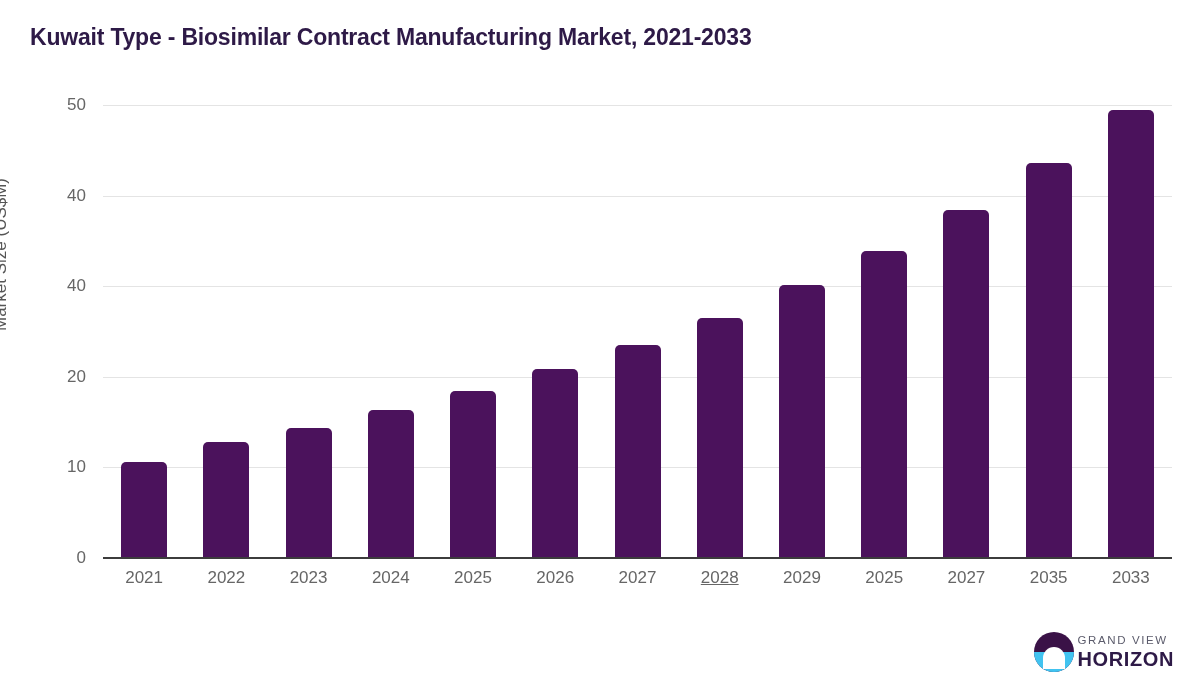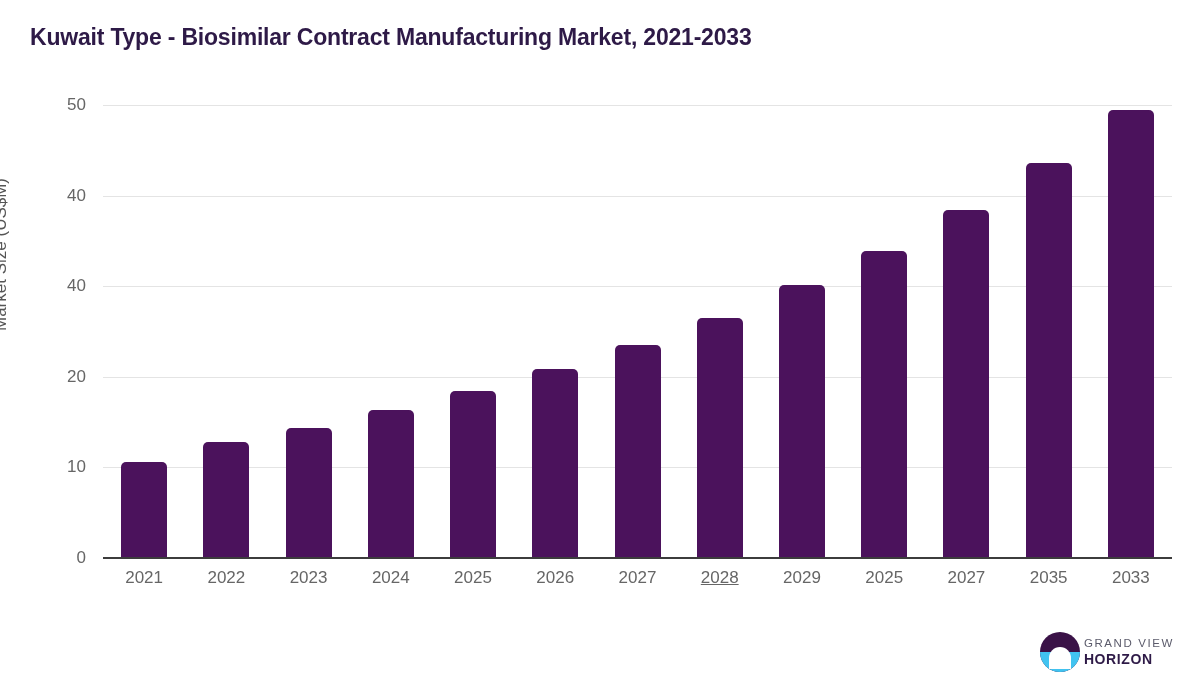--- a/index.html
+++ b/index.html
@@ -179,21 +179,21 @@
   .logo-mark .line2 { top: 77%; width: 11px; }
 
   .logo-text { line-height: 1; }
   .logo-text .lt-top {
     font-size: 11.5px;
     letter-spacing: 1.6px;
     color: #5b5b6b;
     font-weight: normal;
   }
   .logo-text .lt-bottom {
-    font-size: 14px;
+    font-size: 20px;
     letter-spacing: 0.6px;
     color: #2e1a47;
     font-weight: bold;
     margin-top: 3px;
   }
 </style>
 </head>
 <body>
 
 <div class="page">

